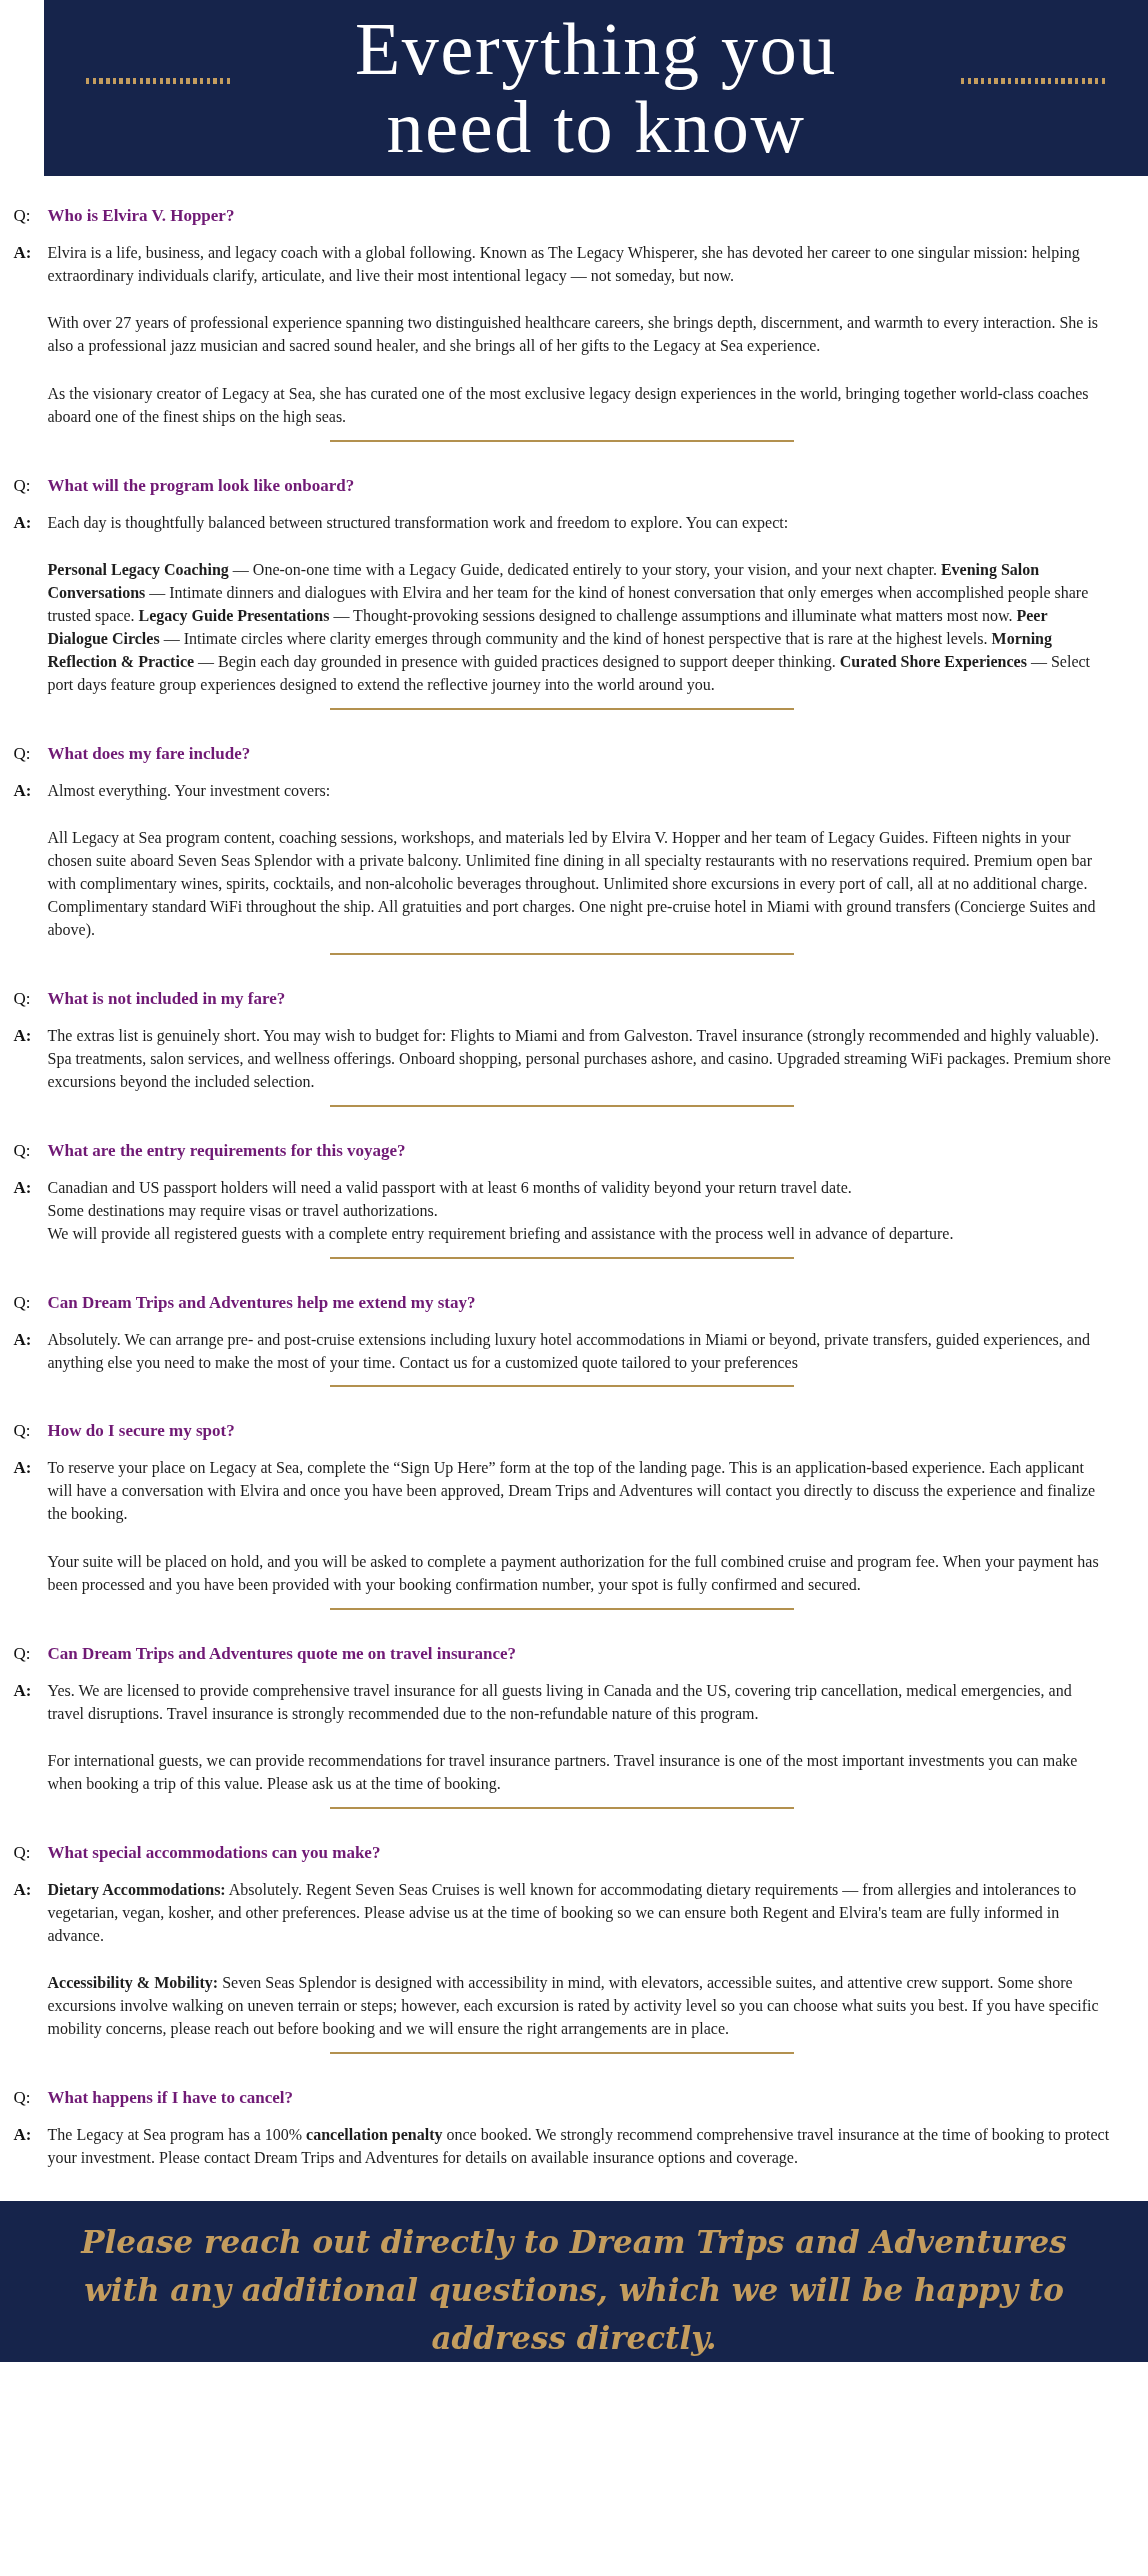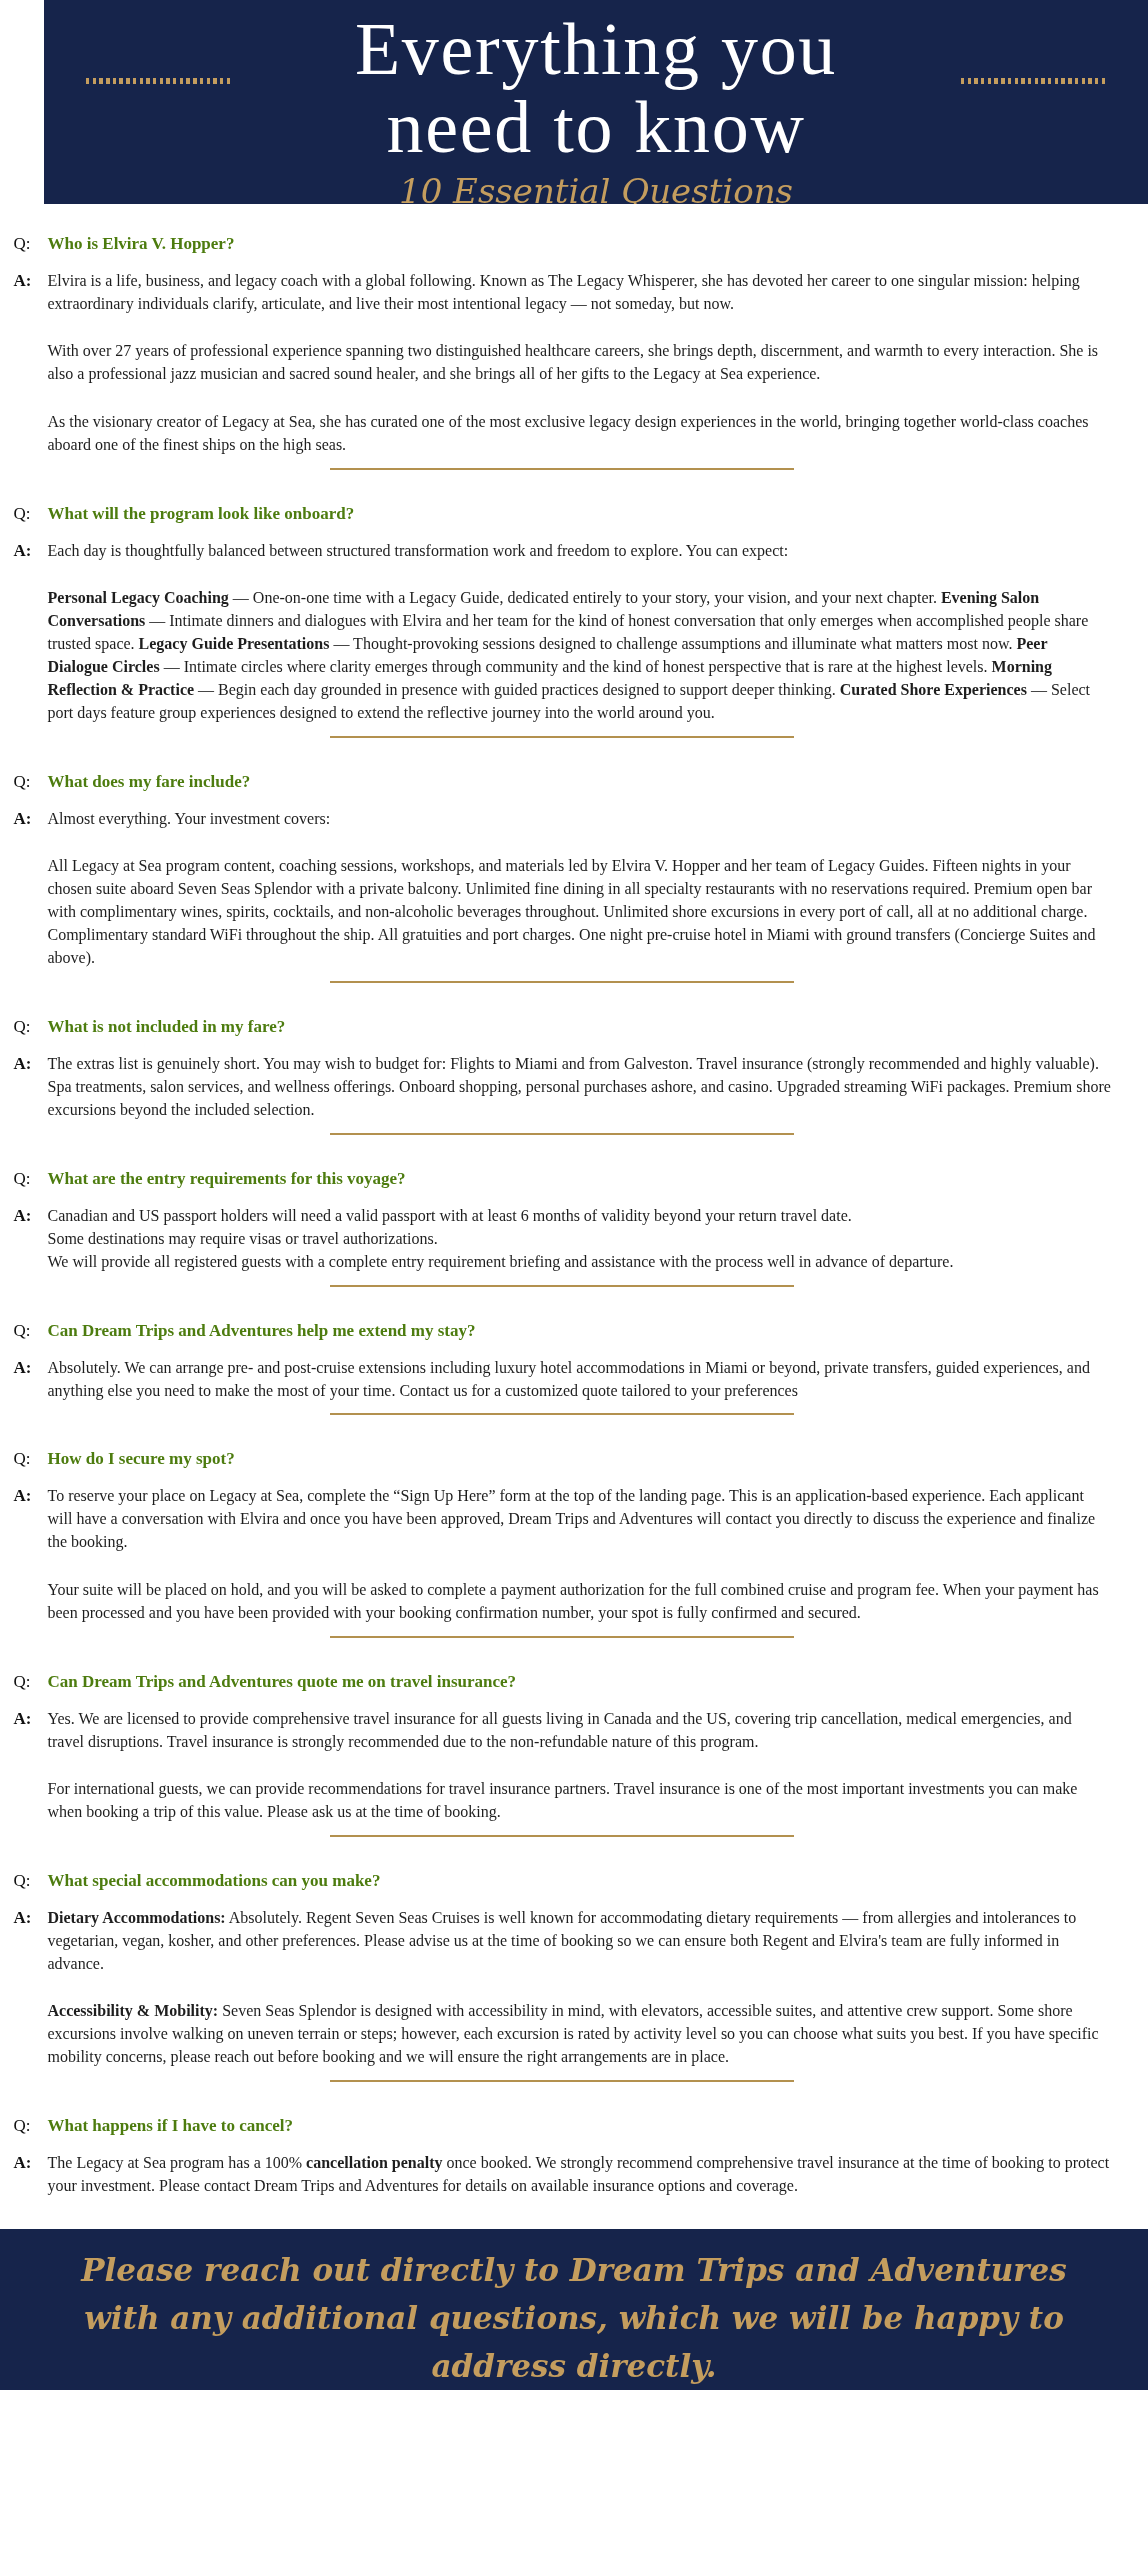--- a/index.html
+++ b/index.html
@@ -12,21 +12,21 @@
   html,body{margin:0;padding:0;}
   body{
     width:1148px;
     background:#ffffff;
     font-family:"Liberation Serif", serif;
     color:var(--ink);
   }
   
   .hero{
     position:relative;
-    height:204px;
+    height:176px;
     background:var(--navy);
     text-align:center;
     overflow:hidden;
     margin-left:44px;
   }
   .hero-title{
     margin:0;
     padding-top:10px;
     color:#ffffff;
     font-weight:400;
@@ -67,21 +67,21 @@
     font-size:17px;
     line-height:23.5px;
     color:#111;
   }
   .qa-label.a{font-weight:700;}
   .question{
     margin:0;
     font-size:17px;
     line-height:23.5px;
     font-weight:700;
-    color:#4d7c0f;
+    color:#701a75;
   }
   .answer p{
     margin:0;
     font-size:16px;
     line-height:23px;
   }
   .answer p.gap{margin-top:24.4px;}
   .answer strong{font-weight:700;}
   .divider{
     width:464px;

